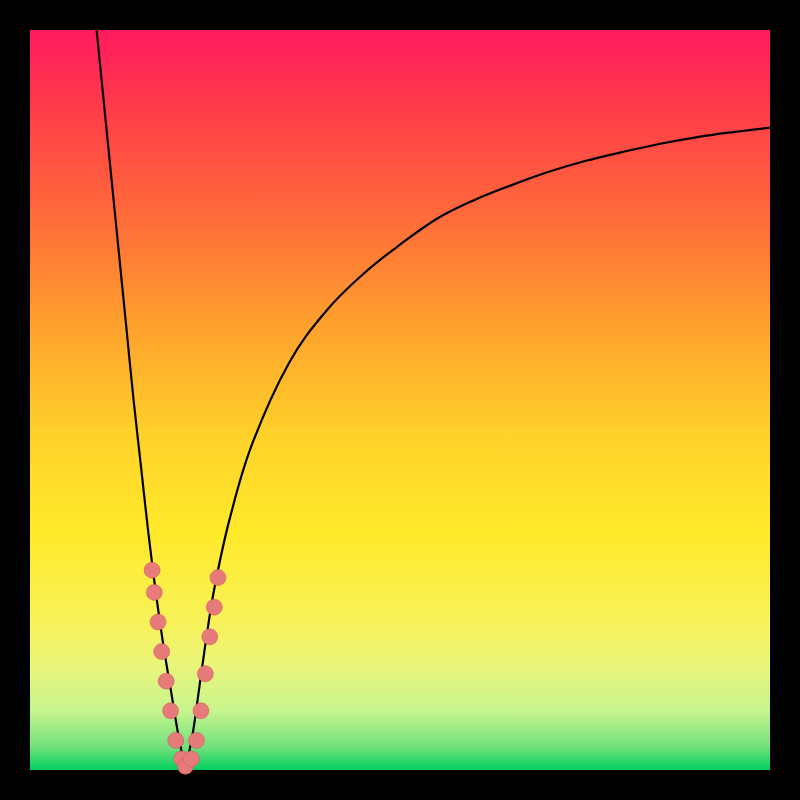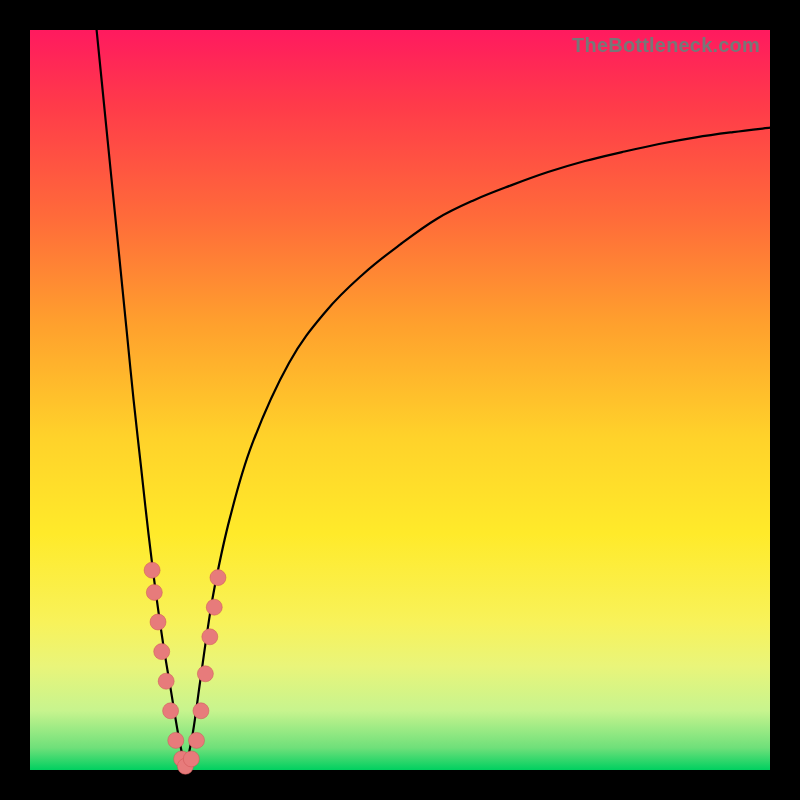--- a/index.html
+++ b/index.html
@@ -60,21 +60,20 @@
     fill: #e77b7b;
     stroke: #cc5555;
     stroke-width: 0.5;
   }
 </style>
 </head>
 <body>
 
 <div class="frame">
   <div class="plot-area">
-    <div class="watermark">TheBottleneck.com</div>
     <svg class="curves" viewBox="0 0 740 740" preserveAspectRatio="none">
       <path id="left-branch-path" fill="none" stroke="#000" stroke-width="2.2" d="M 66.6 0 C 67.932 13.32, 71.336 47.36, 74 74 C 76.664 100.64, 78.736 121.36, 81.4 148 C 84.06400000000001 174.64, 86.136 195.36, 88.8 222 C 91.464 248.64, 93.536 269.36, 96.2 296 C 98.864 322.64, 100.936 344.692, 103.60000000000001 370 C 106.26400000000001 395.308, 108.336 412.624, 111 436.6 C 113.664 460.576, 115.736 480.556, 118.4 503.2 C 121.06400000000001 525.8439999999999, 123.13600000000001 542.42, 125.80000000000001 562.4 C 128.464 582.38, 130.536 596.884, 133.2 614.2 C 135.86399999999998 631.5160000000001, 137.93599999999998 642.616, 140.6 658.6 C 143.264 674.5840000000001, 145.33599999999998 688.348, 148 703 C 150.66400000000002 717.652, 154.068 733.34, 155.4 740"></path>
       <path id="right-branch-path" fill="none" stroke="#000" stroke-width="2.2" d="M 155.4 740 C 156.732 733.34, 160.136 718.984, 162.8 703 C 165.46400000000003 687.016, 167.53600000000003 669.8480000000001, 170.20000000000002 651.2 C 172.864 632.552, 174.936 616.716, 177.6 599.4 C 180.26399999999998 582.084, 181.004 574.98, 185 555 C 188.996 535.02, 193.14000000000001 513.708, 199.8 488.4 C 206.46 463.092, 211.344 442.37199999999996, 222 414.4 C 232.656 386.428, 245.68 356.97599999999994, 259 332.99999999999994 C 272.32 309.02399999999994, 282.68 297.18399999999997, 296 281.2 C 309.32 265.216, 319.68 256.188, 333 244.2 C 346.32 232.212, 356.68 224.59, 370 214.60000000000002 C 383.32 204.61000000000004, 393.68000000000006 196.69200000000006, 407.00000000000006 188.70000000000005 C 420.32000000000005 180.70800000000003, 430.68 176.19399999999993, 444 170.19999999999993 C 457.32 164.20599999999993, 467.68 160.46159999999995, 481 155.39999999999998 C 494.32 150.3384, 504.68 146.47560000000004, 518 142.08000000000004 C 531.32 137.68440000000004, 541.68 134.57640000000004, 555 130.98000000000002 C 568.32 127.38360000000002, 578.68 125.16360000000002, 592 122.10000000000002 C 605.32 119.03640000000003, 615.68 116.62400000000002, 629 113.96000000000004 C 642.32 111.29600000000005, 652.68 109.43120000000008, 666 107.30000000000007 C 679.32 105.16880000000006, 689.68 103.85160000000002, 703 102.12 C 716.32 100.38839999999999, 733.34 98.47919999999996, 740 97.67999999999995"></path>
       <g id="marker-group" class="markers">
           <circle cx="122.10000000000001" cy="540.2" r="8"></circle>
           <circle cx="124.32000000000001" cy="562.4" r="8"></circle>
           <circle cx="128.02" cy="592" r="8"></circle>
           <circle cx="131.72000000000003" cy="621.6" r="8"></circle>
           <circle cx="136.16" cy="651.2" r="8"></circle>
           <circle cx="140.6" cy="680.8" r="8"></circle>

